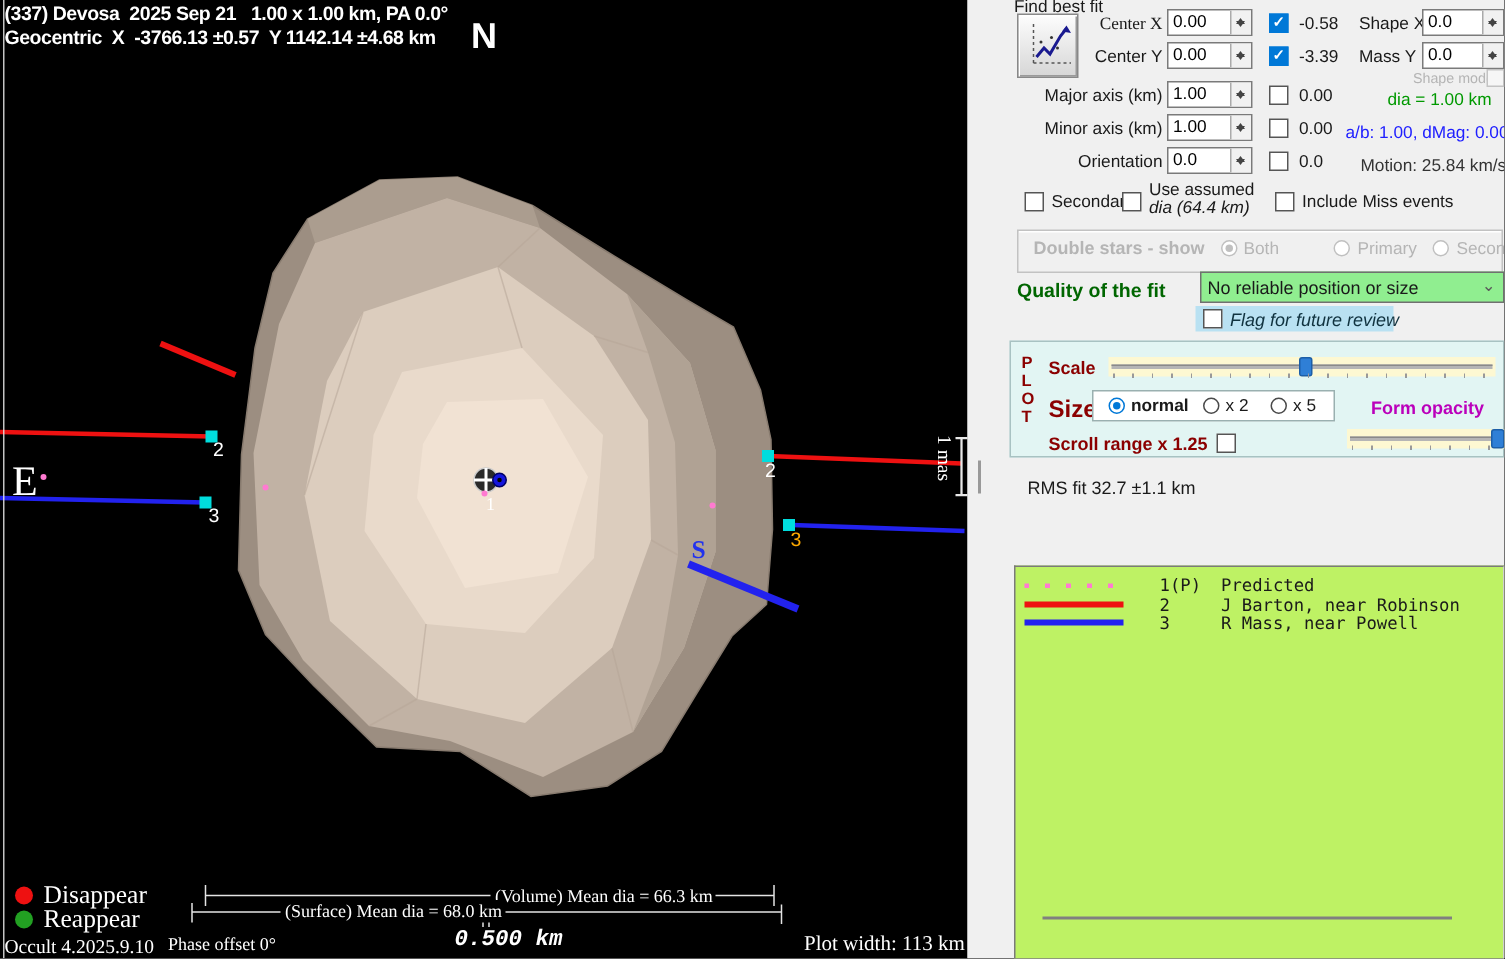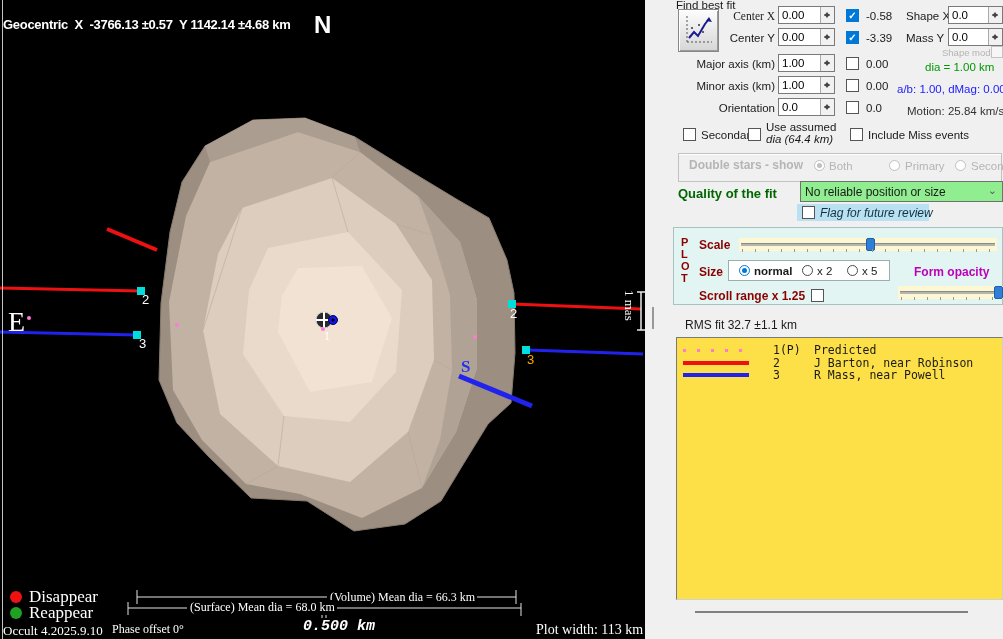--- a/index.html
+++ b/index.html
@@ -1,18 +1,18 @@
 <!DOCTYPE html>
 <html><head>
 <meta charset="utf-8">
 <style>
   html,body{margin:0;padding:0;background:#444;}
   .screen{position:relative;width:1003px;height:639px;overflow:hidden;background:#f0f0f0;
           font-family:"Liberation Sans",sans-serif;}
-  .abs{position:absolute;}
+  .abs{position:absolute;text-align:right;}
   
   .plot-area{position:absolute;left:0;top:0;width:645px;height:639px;background:#000;overflow:hidden;}
   .edge-line{position:absolute;left:2px;top:0;width:1px;height:639px;background:#e6e6e6;opacity:.85;}
   .ptitle{position:absolute;color:#fff;font:bold 13px "Liberation Sans",sans-serif;
           letter-spacing:-0.3px;white-space:pre;}
   .north{position:absolute;color:#fff;font:bold 24px "Liberation Sans",sans-serif;}
   .damit{position:absolute;left:517px;top:50px;width:74px;text-align:right;}
   .damit span{display:block;margin-left:auto;margin-bottom:1px;width:fit-content;
           background:#fff;color:#2222cc;font:11px "Liberation Sans",sans-serif;padding:0 2px;white-space:nowrap;}
   .ser{position:absolute;color:#fff;font-family:"Liberation Serif",serif;white-space:nowrap;}
@@ -38,22 +38,22 @@
   .radio.dis{border-color:#c0c0c0;}
   .radio.dis.sel::after{background:#c0c0c0;}
   .grp{position:absolute;border:1px solid #c2c2c2;box-shadow:inset 0 1px #fff;box-sizing:border-box;}
   .plotbox{position:absolute;background:#e2f5f3;border:1px solid #a8c2c2;box-sizing:border-box;}
   .dred{color:#8b0000;font-weight:bold;}
   .slider{position:absolute;height:13px;background:#fdf8d2;}
   .slider::before{content:"";position:absolute;left:2px;right:2px;top:5px;height:2px;background:#b5b5b5;border-top:1px solid #8a8a8a;}
   .slider::after{content:"";position:absolute;left:3px;right:2px;bottom:-1px;height:3px;
       background:repeating-linear-gradient(90deg,#999 0 1px,transparent 1px 13px);}
   .thumb{position:absolute;top:0;width:9px;height:13px;background:#2f7fd6;border-radius:2px;border:1px solid #1d5fa8;box-sizing:border-box;}
-  .listbox{position:absolute;background:#fde047;border-top:1px solid #7a7a7a;border-left:1px solid #7a7a7a;
-      border-right:1px solid #d0d0d0;border-bottom:1px solid #d0d0d0;box-sizing:border-box;}
+  .listbox{position:absolute;background:#bef264;border-top:1px solid #7a7a7a;border-left:1px solid #7a7a7a;
+      border-right:1px solid #d0d0d0;border-bottom:1px solid #d0d0d0;box-sizing:border-box;margin-top:40px;}
   .lrow{display:flex;align-items:center;height:12.4px;padding-left:6px;
       font:11.5px "DejaVu Sans Mono",monospace;color:#1a1a1a;}
   .lswatch{width:66px;margin-right:24px;}
   .lid{width:41px;}
   .sw-dot{height:3px;background:repeating-linear-gradient(90deg,#ff7ad1 0 3px,transparent 3px 14px);}
   .sw-red{height:4px;background:#ee1111;}
   .sw-blue{height:4px;background:#2222ee;}
 </style>
 </head>
 <body>
@@ -109,20 +109,21 @@
 
       <g stroke="#e4e4e4" stroke-width="1" fill="none">
         <path d="M137,590 L137,604 M137,597 L327,597 M465,597 L516,597 M516,590 L516,604"></path>
         <path d="M128,602 L128,615 M128,608 L187,608 M328,608 L521,608 M521,603 L521,616"></path>
         <path d="M322,612 L322,618 M326,612 L326,618"></path>
       </g>
     </svg>
 
     <div class="edge-line"></div>
 
+    <div class="ptitle" style="left:3px;top:1px;">(337) Devosa  2025 Sep 21   1.00 x 1.00 km, PA 0.0°</div>
     <div class="ptitle" style="left:3px;top:17px;">Geocentric  X  -3766.13 ±0.57  Y 1142.14 ±4.68 km</div>
     <div class="north" style="left:314px;top:11px;">N</div>
 
 
     <div class="ser" style="left:8px;top:306px;font-size:28px;">E</div>
     <div class="ser" style="left:461px;top:357px;font-size:17px;font-weight:bold;color:#2233ee;">S</div>
     <div class="ser" style="left:637px;top:290px;font-size:13px;transform:rotate(90deg);transform-origin:0 0;">1 mas</div>
     <div class="chlbl" style="left:142px;top:292px;">2</div>
     <div class="chlbl" style="left:510px;top:306px;">2</div>
     <div class="chlbl" style="left:139px;top:336px;">3</div>
@@ -267,21 +268,21 @@
       <div class="lbl dred" style="left:7px;top:8px;line-height:12px;font-size:11px;">
         <span style="display:block">P</span>
         <span style="display:block">L</span>
         <span style="display:block">O</span>
         <span style="display:block">T</span>
       </div>
       <div class="lbl dred" style="left:25px;top:10px;font-size:12px;">Scale</div>
       <div class="slider" style="left:65px;top:10px;width:258px;">
         <div class="thumb" style="left:127px;"></div>
       </div>
-      <div class="lbl dred" style="left:25px;top:37px;font-size:12px;">Size</div>
+      <div class="lbl dred" style="left:25px;top:37px;font-size:16px;">Size</div>
       <div class="abs" style="left:54px;top:32px;width:162px;height:21px;background:#fff;border:1px solid #9ab0b0;box-sizing:border-box;">
         <div class="radio sel" style="left:10px;top:4px;"></div>
         <div class="lbl" style="left:25px;top:4px;font-weight:bold;">normal</div>
         <div class="radio" style="left:73px;top:4px;"></div>
         <div class="lbl" style="left:88px;top:4px;">x 2</div>
         <div class="radio" style="left:118px;top:4px;"></div>
         <div class="lbl" style="left:133px;top:4px;">x 5</div>
       </div>
       <div class="lbl" style="left:240px;top:37px;font-size:12px;font-weight:bold;color:#bb00bb;">Form opacity</div>
       <div class="lbl dred" style="left:25px;top:61px;font-size:12px;">Scroll range x 1.25</div>

